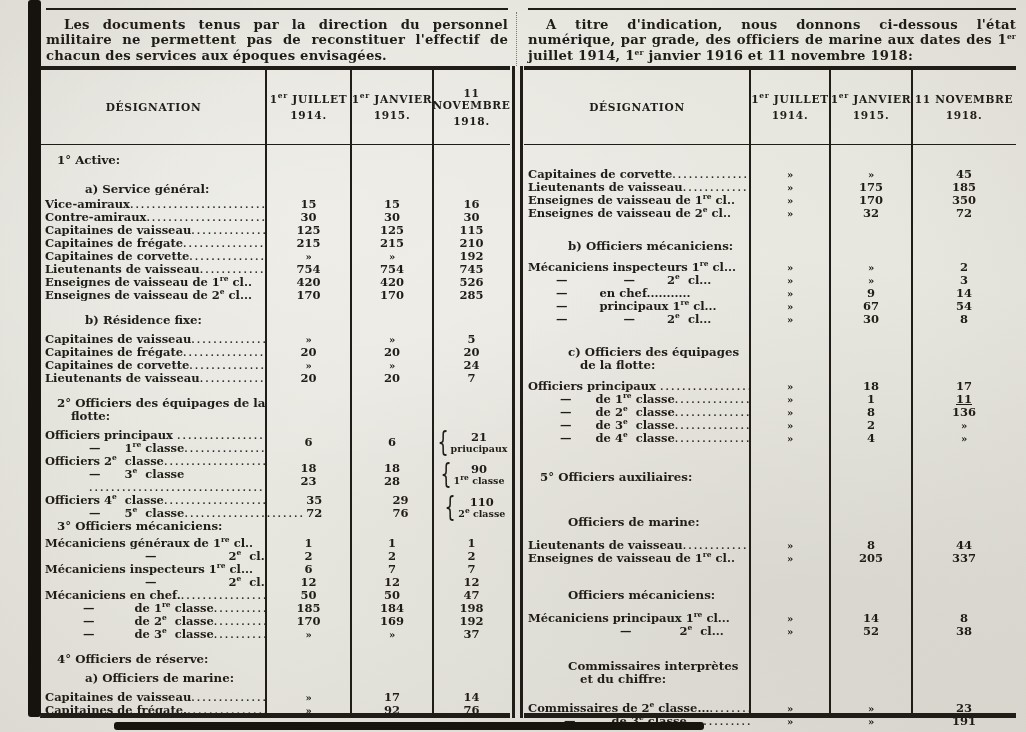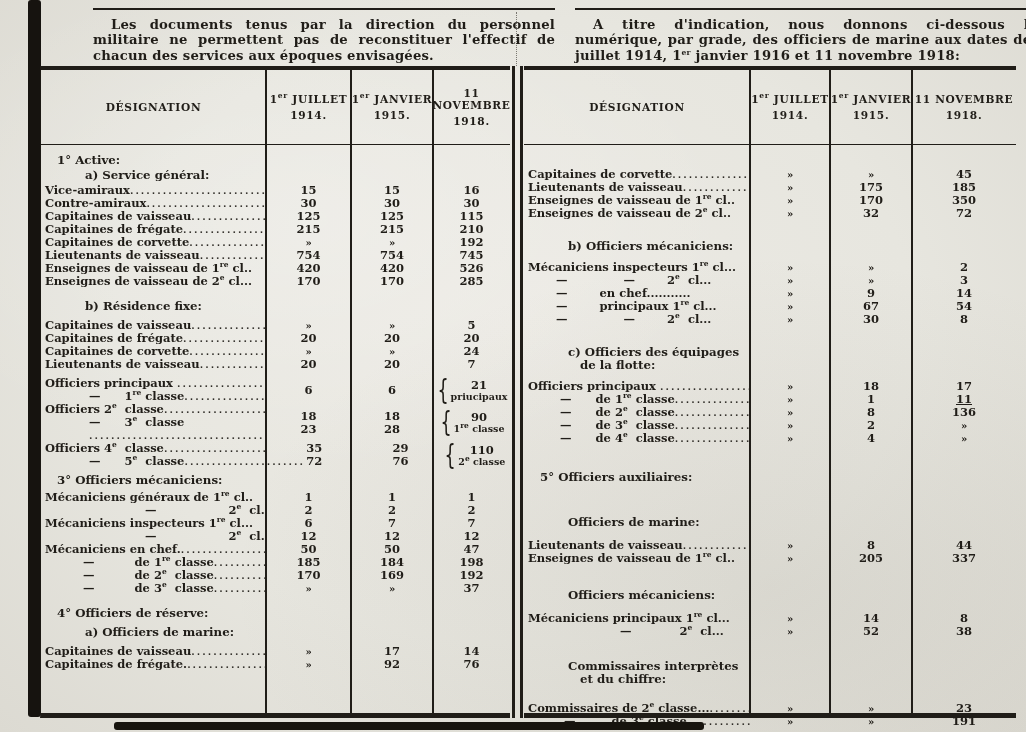--- a/index.html
+++ b/index.html
@@ -11,21 +11,21 @@
       radial-gradient(ellipse 60% 50% at 30% 30%, rgba(255,255,255,.25), rgba(0,0,0,0) 70%),
       radial-gradient(ellipse 70% 60% at 75% 80%, rgba(120,115,100,.12), rgba(0,0,0,0) 75%),
       radial-gradient(ellipse at 50% 45%, #eceae4 0%, #e7e6df 55%, #dcdad2 100%);
     font-weight:700;
   }
   sup { font-size:7.5px; line-height:0; vertical-align:super; }
   
   .spine { position:absolute; left:28px; top:0; width:13px; height:717px; background:#16130f; border-radius:3px; }
   
   .intro { position:absolute; top:8px; border-top:2px solid var(--ink); padding-top:7px;
-           font-size:13.2px; line-height:15.3px; text-align:justify; letter-spacing:.2px;margin-left:47px; }
+           font-size:13.2px; line-height:15.3px; text-align:justify; letter-spacing:.2px; }
   .intro p { text-indent:18px; }
   .intro-left { left:46px; width:462px; }
   .intro-right { left:528px; width:488px; }
   
   .divider { position:absolute; left:512px; top:66px; width:11px; height:652px;
              border-left:3px solid var(--ink); border-right:3px solid var(--ink); }
   .divider-dots { position:absolute; left:516px; top:12px; width:1px; height:54px;
                   border-left:1px dotted rgba(32,29,24,.55); }
   
   .twrap { position:absolute; top:66px; height:652px; border-top:4px solid var(--ink);
@@ -90,21 +90,21 @@
           <span>1915.</span>
         </div>
         <div class="hcell" style="width: 77px;">
           <span>11 NOVEMBRE</span>
           <span>1918.</span>
         </div>
       </div>
     <div class="hline"></div>
     <div class="tbody" style="padding-top: 10px;">
         <div class="hrow h1" style="width: 225px;">1° Active:</div>
-        <div class="hrow h2" style="width: 225px; margin-top: 2px;">a) Service général:</div>
+        <div class="hrow h2" style="width: 225px; margin-top: 16px;">a) Service général:</div>
         <div class="row item" style="margin-top: 2px;">
           <div class="lab" style="width: 225px;">
             <span class="txt">Vice-amiraux</span>
             <span class="lead">..........................................................................................</span>
           </div>
           <div class="cell" style="width: 85px;">15</div>
           <div class="cell" style="width: 82px;">15</div>
           <div class="cell" style="width: 77px;">16</div>
         </div>
         <div class="row item">
@@ -198,20 +198,21 @@
         </div>
         <div class="row item">
           <div class="lab" style="width: 225px;">
             <span class="txt">Lieutenants de vaisseau</span>
             <span class="lead">..........................................................................................</span>
           </div>
           <div class="cell" style="width: 85px;">20</div>
           <div class="cell" style="width: 82px;">20</div>
           <div class="cell" style="width: 77px;">7</div>
         </div>
+        <div class="hrow h1" style="width: 225px; margin-top: 12px;">2° Officiers des équipages de la flotte:</div>
         <div class="row pair" style="margin-top: 6px;">
           <div class="labcol" style="width: 225px;">
             <div class="lab" style="width: 225px;">
               <span class="txt">Officiers principaux </span>
               <span class="lead">..........................................................................................</span>
             </div>
             <div class="lab" style="width: 225px; padding-left: 48px;">
               <span class="txt">—      1<sup>re</sup> classe</span>
               <span class="lead">..........................................................................................</span>
             </div>
@@ -291,21 +292,21 @@
           <div class="vcol" style="width: 77px;">
             <div class="block">
               <div class="brace">{</div>
               <div class="bstack">
                 <div class="b1">110</div>
                 <div class="b2">2<sup>e</sup> classe</div>
               </div>
             </div>
           </div>
         </div>
-        <div class="hrow h1" style="width: 225px; margin-top: 6px;">3° Officiers mécaniciens:</div>
+        <div class="hrow h1" style="width: 225px; margin-top: 0;">3° Officiers mécaniciens:</div>
         <div class="row item" style="margin-top: 4px;">
           <div class="lab" style="width: 225px;">
             <span class="txt">Mécaniciens généraux de 1<sup>re</sup> cl..</span>
           </div>
           <div class="cell" style="width: 85px;">1</div>
           <div class="cell" style="width: 82px;">1</div>
           <div class="cell" style="width: 77px;">1</div>
         </div>
         <div class="row item">
           <div class="lab" style="width: 225px; padding-left: 104px;">

